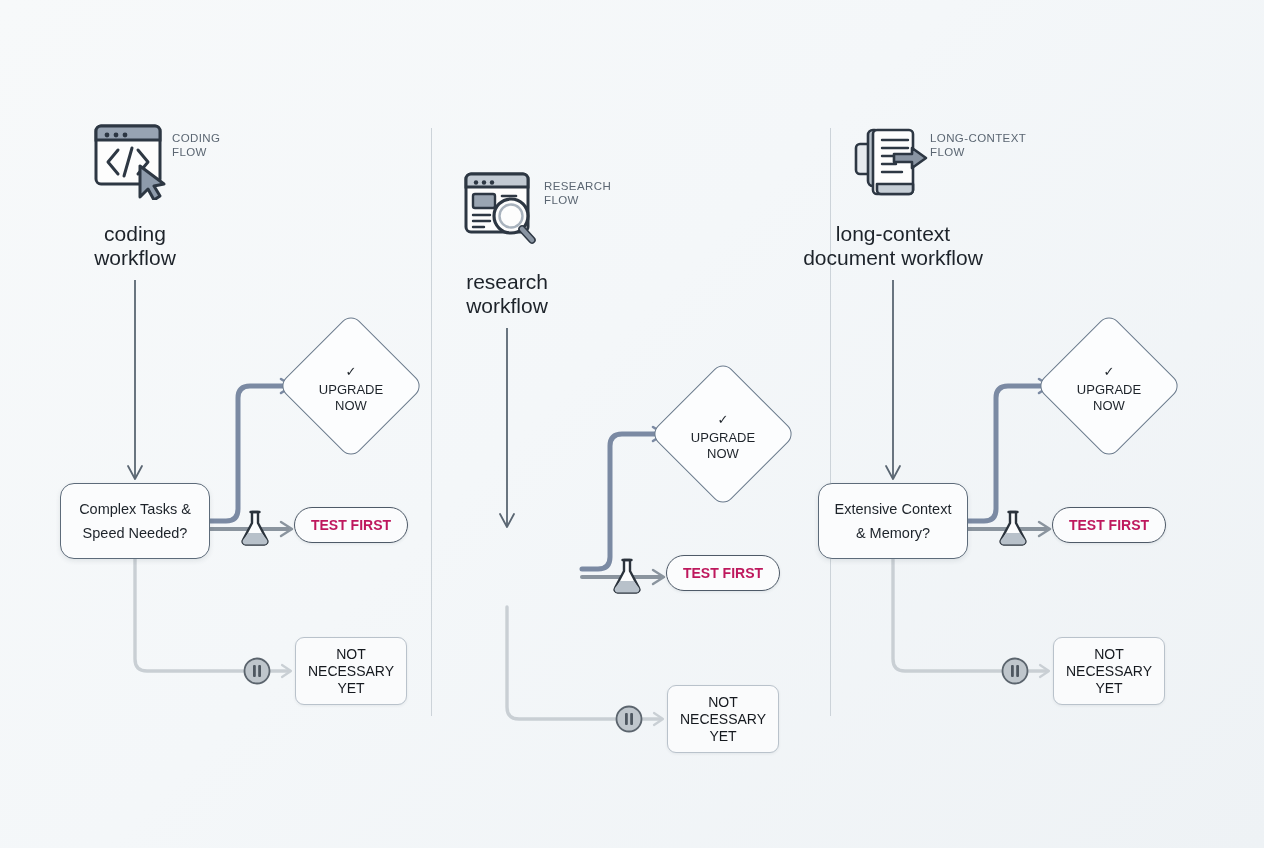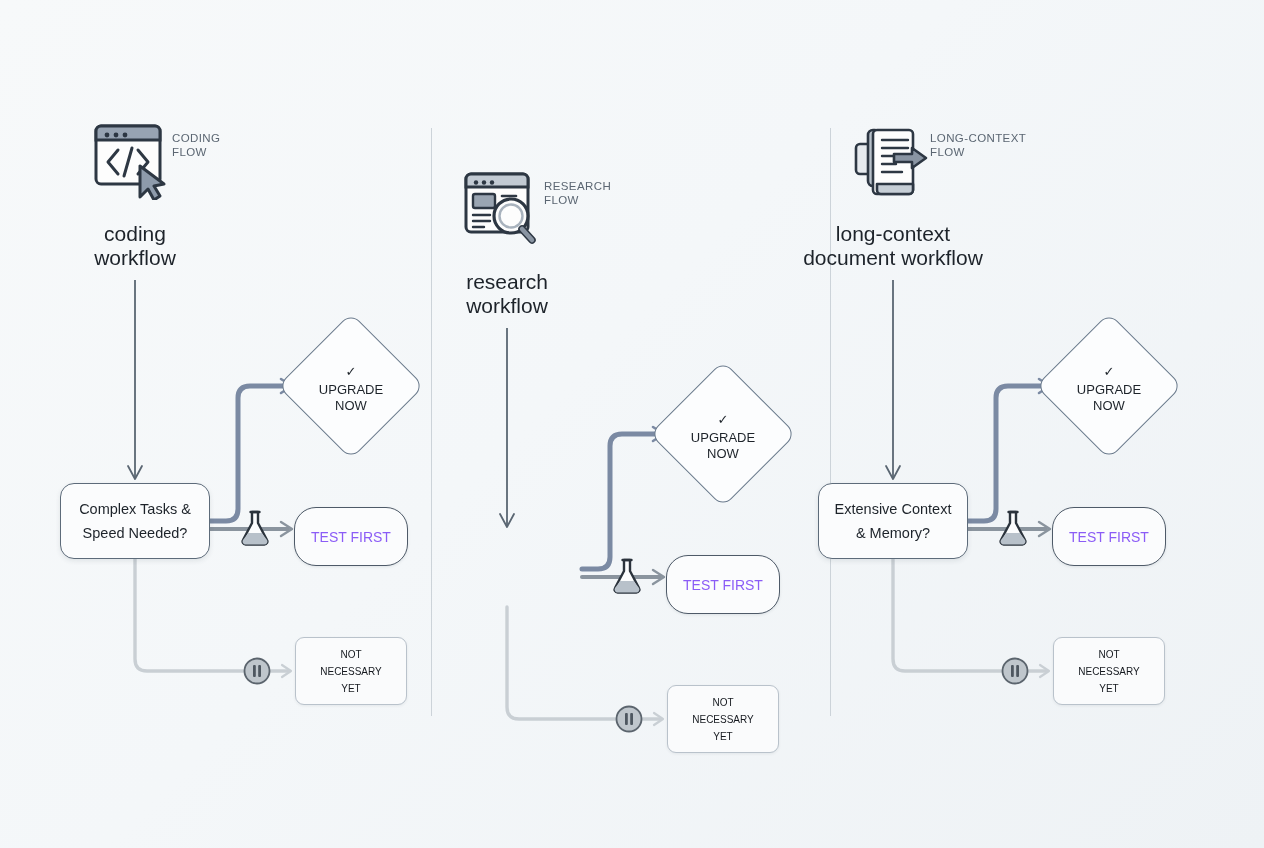--- a/index.html
+++ b/index.html
@@ -129,47 +129,48 @@
     padding-top: 6px;
     box-sizing: border-box;
   }
   .check-mark { margin-bottom: 1px; display: block; }
 
   .pill {
     position: absolute;
     left: 294px;
     top: 507px;
     width: 114px;
-    height: 59px;
+    height: 36px;
     border: 1.4px solid #4e5a68;
     border-radius: 22px;
     background: #fbfcfd;
     display: flex;
     align-items: center;
     justify-content: center;
     font-size: 14px;
-    color: #8b5cf6;
+    color: #be185d;
     box-shadow: 0 1px 3px rgba(40,55,70,0.10);
     box-sizing: border-box;
+    font-weight: bold;
   }
 
   .rect-node {
     position: absolute;
     left: 295px;
     top: 637px;
     width: 112px;
     height: 68px;
     border: 1.2px solid #b9c2cb;
     border-radius: 9px;
     background: #fafbfc;
     display: flex;
     align-items: center;
     justify-content: center;
     text-align: center;
-    font-size: 10px;
+    font-size: 14px;
     line-height: 17px;
     color: #15191f;
     white-space: pre-line;
     box-shadow: 0 1px 3px rgba(40,55,70,0.08);
     box-sizing: border-box;
   }
 
   .svg-layer {
     position: absolute;
     left: 0;

